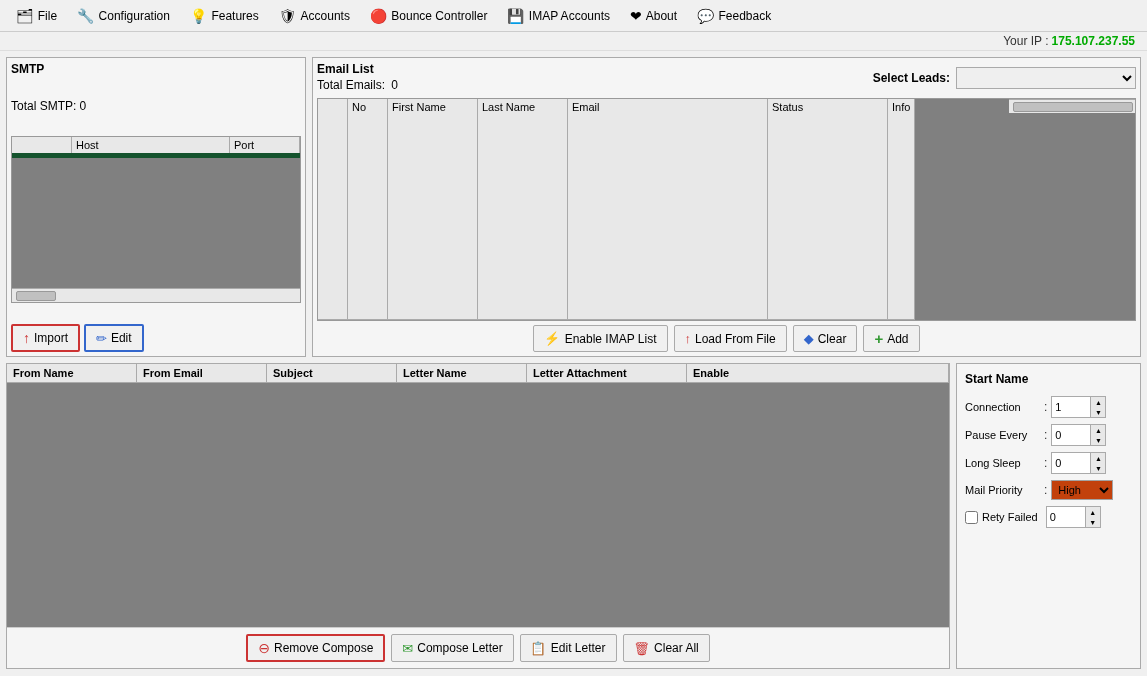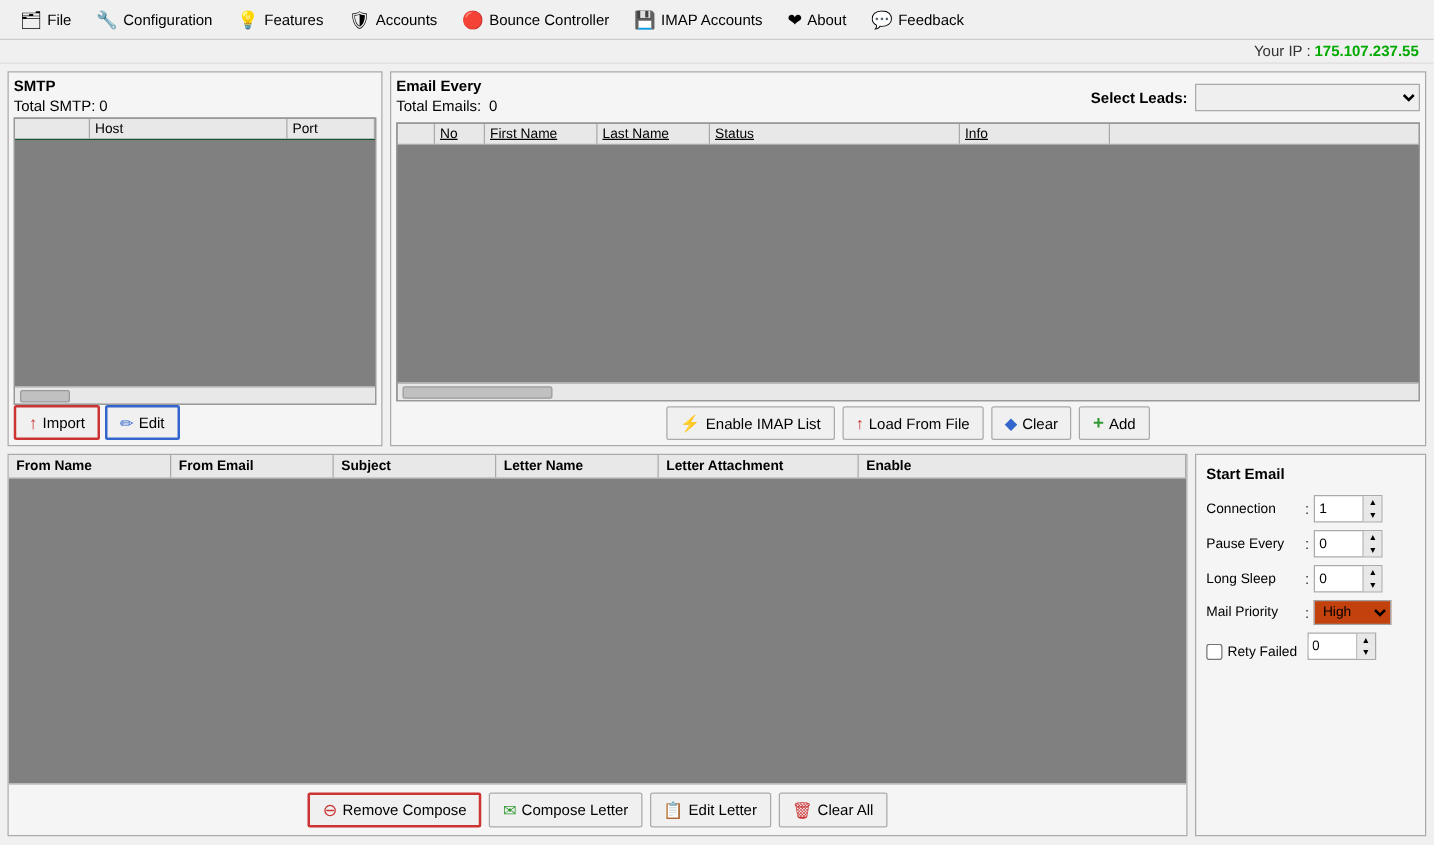--- a/index.html
+++ b/index.html
@@ -52,36 +52,36 @@
 
     
     .smtp-panel {
       background: #f5f5f5;
       border: 1px solid #aaa;
       padding: 4px;
       width: 300px;
       min-width: 300px;
       display: flex;
       flex-direction: column;
-      gap: 0;
+      gap: 21px;
     }
     .panel-title { font-weight: bold; font-size: 12px; margin-bottom: 2px; }
     .panel-subtitle { font-size: 11px; margin-bottom: 2px; }
 
     .smtp-table-container {
       border: 1px solid #999;
       background: #808080;
       flex: 1;
       overflow: hidden;
     }
     .smtp-header {
       display: grid;
       grid-template-columns: 60px 1fr 70px;
       background: #e8e8e8;
-      border-bottom: 1px solid #14532d;
+      border-bottom: 5px solid #14532d;
     }
     .smtp-header div, .email-header div {
       padding: 2px 4px;
       border-right: 1px solid #aaa;
       font-size: 11px;
     }
     .smtp-body { background: #808080; height: calc(100% - 22px); }
 
     .scrollbar-h {
       height: 14px;
@@ -241,21 +241,21 @@
     .send-select {
       border: 1px solid #a3a3a3;
       background: #c2410c;
       padding: 1px 2px;
       font-size: 11px;
       height: 20px;
     }
 
     .retry-row {
       display: flex;
-      align-items: flex-end;
+      align-items: center;
       gap: 4px;
     }
     .retry-row input[type=checkbox] { margin: 0; }
     .retry-row label { font-size: 11px; }
 
     .action-buttons {
       display: flex;
       gap: 6px;
       margin-top: auto;
       padding-top: 8px;
@@ -373,39 +373,40 @@
         <button class="btn btn-outlined-blue">
           <span style="color:#3366cc; font-size:13px;">✏</span>
           <span>Edit</span>
         </button>
       </div>
     </div>
 
     <div class="email-panel">
       <div class="email-panel-header">
         <div>
-          <div class="panel-title">Email Every</div>
+          <div class="panel-title">Email List</div>
           <div class="panel-subtitle">
             <span>Total Emails:</span>
             &nbsp;<span>0</span>
           </div>
         </div>
         <div class="select-leads">
           <label>Select Leads:</label>
           <select class="leads-select">
             <option value=""></option>
           </select>
         </div>
       </div>
-      <div class="email-table-container" style="flex:1;display:flex;flex-direction:column;text-decoration:underline;">
+      <div class="email-table-container" style="flex:1;display:flex;">
         <div class="email-header">
           <div></div>
           <div>No</div>
           <div>First Name</div>
           <div>Last Name</div>
+          <div>Email</div>
           <div>Status</div>
           <div>Info</div>
         </div>
         <div class="email-body" style="flex:1;"></div>
         <div class="scrollbar-h">
           <div class="scrollbar-thumb" style="width:120px;"></div>
         </div>
       </div>
       <div class="email-actions">
         <button class="btn">
@@ -455,21 +456,21 @@
           <span>Edit Letter</span>
         </button>
         <button class="btn">
           <span style="color:#cc3333; font-size:13px;">🗑</span>
           <span>Clear All</span>
         </button>
       </div>
     </div>
 
     <div class="start-send-panel">
-      <div class="start-send-title">Start Email</div>
+      <div class="start-send-title">Start Name</div>
 
       <div class="send-row">
         <label>Connection</label>
         <span class="colon">:</span>
         <div class="spinbox">
           <input type="text" value="1" style="">
           <div class="spinbox-arrows">
             <button>▲</button>
             <button>▼</button>
           </div>

